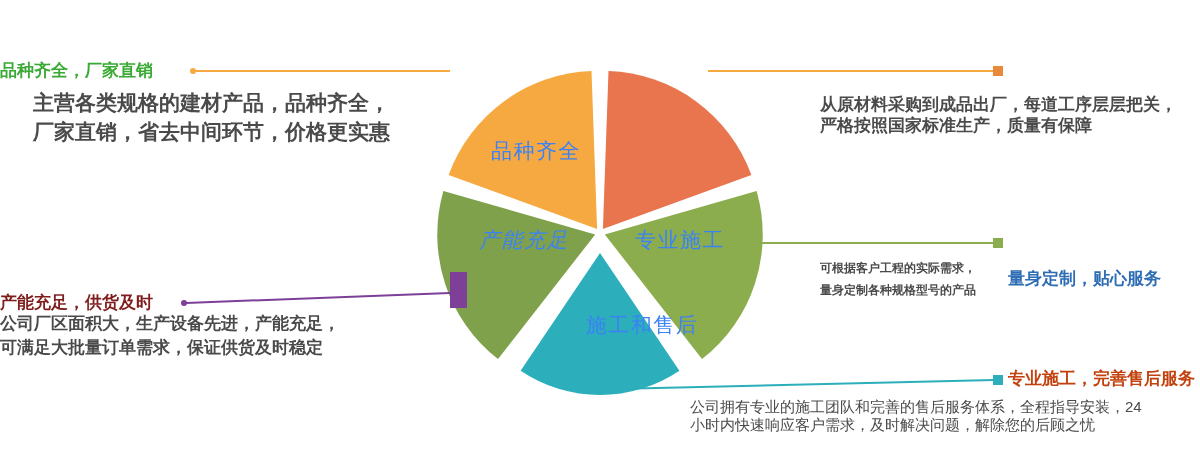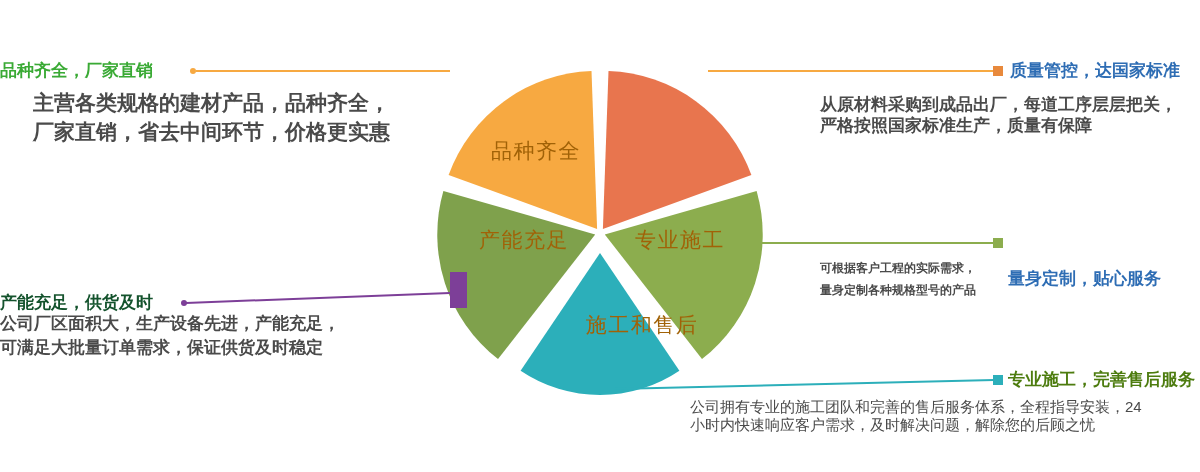--- a/index.html
+++ b/index.html
@@ -3,21 +3,21 @@
 <meta charset="utf-8">
 <style>
   html,body{margin:0;padding:0;background:#ffffff;}
   .stage{
     position:relative;width:1200px;height:456px;overflow:hidden;
     background:#ffffff;font-family:"Liberation Sans",sans-serif;
   }
   .stage svg{position:absolute;left:0;top:0;}
   .seg-label{
     position:absolute;transform:translate(-50%,-50%);
-    color:#a16207;font-size:21px;letter-spacing:1.5px;white-space:nowrap;
+    color:#3b82f6;font-size:21px;letter-spacing:1.5px;white-space:nowrap;
   }
   .heading{
     position:absolute;font-size:17px;font-weight:bold;white-space:nowrap;line-height:19px;
   }
   .body{
     position:absolute;color:#4A4A4A;white-space:pre-line;
   }
   
   .h-variety{left:0;top:61px;}
   .b-variety{left:0;top:88px;width:390px;font-size:21px;font-weight:bold;line-height:29px;text-align:right;}
@@ -51,33 +51,32 @@
       <rect x="993" y="375" width="10" height="10" fill="#2CAFBA"></rect>
       <line x1="186" y1="303" x2="450" y2="293" stroke="#7D3F98" stroke-width="2"></line>
       <circle cx="184" cy="303" r="3" fill="#7D3F98"></circle>
       <rect x="450" y="272" width="17" height="36" fill="#7D3F98"></rect>
     </svg>
 
   <div class="heading h-variety" style="color: rgb(58, 170, 53);">品种齐全，厂家直销</div>
   <div class="body b-variety">主营各类规格的建材产品，品种齐全，
 厂家直销，省去中间环节，价格更实惠</div>
 
-  <div class="heading h-quality" style="color: rgb(46, 109, 180);">质量管控，达国家标准</div>
   <div class="body b-quality">从原材料采购到成品出厂，每道工序层层把关，
 严格按照国家标准生产，质量有保障</div>
 
   <div class="heading h-custom" style="color: rgb(46, 109, 180);">量身定制，贴心服务</div>
   <div class="body b-custom">可根据客户工程的实际需求，
 量身定制各种规格型号的产品</div>
 
-  <div class="heading h-aftersale" style="color: #4d7c0f;">专业施工，完善售后服务</div>
+  <div class="heading h-aftersale" style="color: #c2410c; font-family: Liberation Mono, monospace;">专业施工，完善售后服务</div>
   <div class="body b-aftersale">公司拥有专业的施工团队和完善的售后服务体系，全程指导安装，24
 小时内快速响应客户需求，及时解决问题，解除您的后顾之忧</div>
 
-  <div class="heading h-capacity" style="color: #14532d;">产能充足，供货及时</div>
+  <div class="heading h-capacity" style="color: #7f1d1d;">产能充足，供货及时</div>
   <div class="body b-capacity">公司厂区面积大，生产设备先进，产能充足，
 可满足大批量订单需求，保证供货及时稳定</div>
 
 <div class="seg-label" style="left: 536px; top: 151px;">品种齐全</div>
     <div class="seg-label" style="left: 680px; top: 240px;">专业施工</div>
     <div class="seg-label" style="left: 601px; top: 325px; margin-left: 41px;">施工和售后</div>
-    <div class="seg-label" style="left: 524px; top: 240px;">产能充足</div>
+    <div class="seg-label" style="left: 524px; top: 240px; font-style: italic;">产能充足</div>
   </div>
 
 </body></html>

